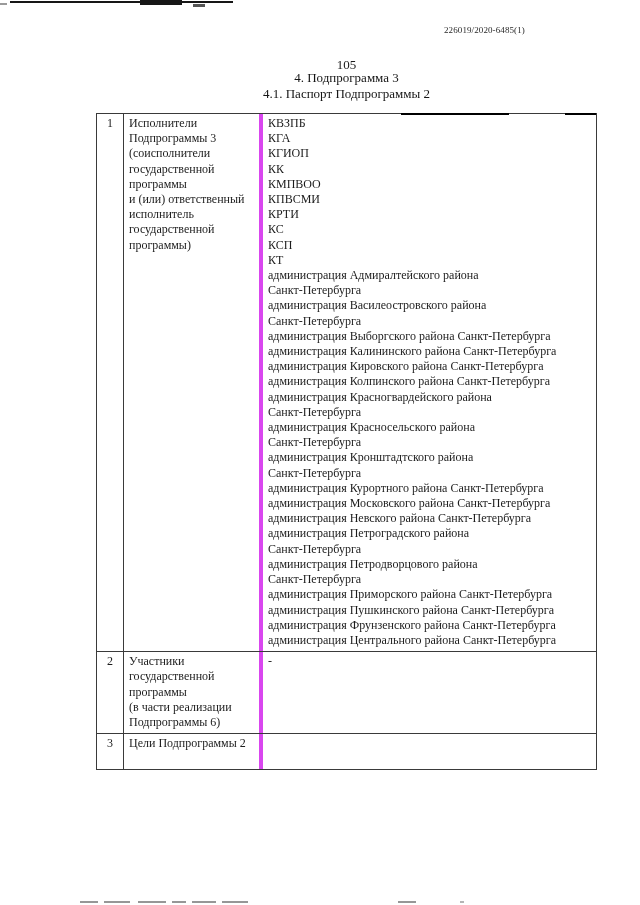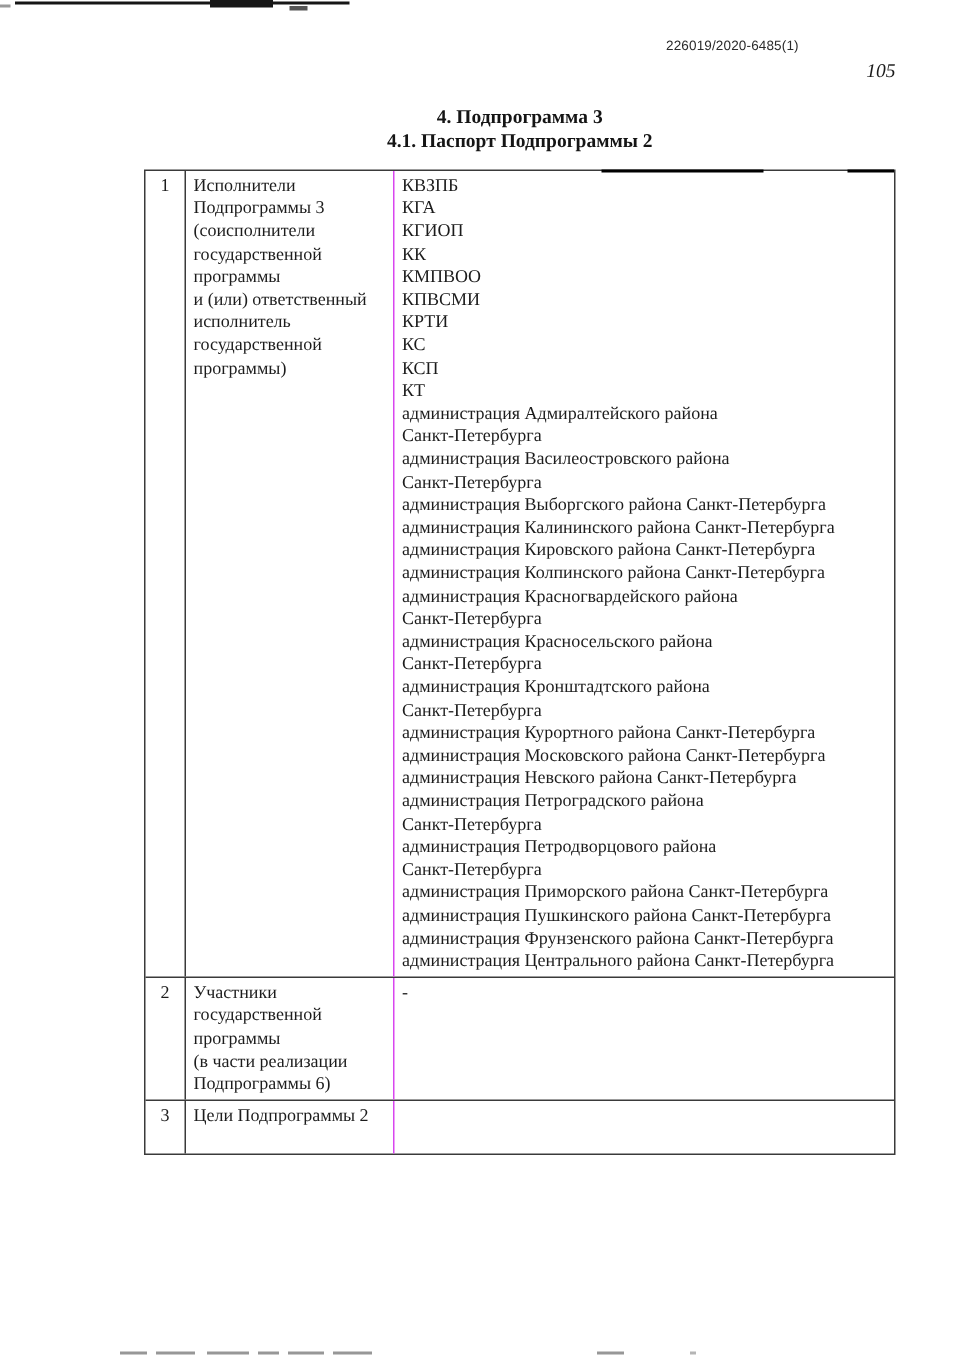--- a/index.html
+++ b/index.html
@@ -7,42 +7,42 @@
     width: 640px; height: 905px;
     background: #ffffff;
     position: relative;
     font-family: "Liberation Serif", serif;
     color: #1c1c1c;
     overflow: hidden;
   }
   .artifact { position: absolute; background: #161616; }
   .stamp {
     position: absolute; left: 444px; top: 25px;
-    font-family: Liberation Sans, sans-serif;
+    font-family: Liberation Serif, serif;
     font-size: 9px; color: #2a2a2a; letter-spacing: 0.1px;
   }
   .page-number {
-    position: absolute; left: 96px; top: 39px; width: 501px;
-    text-align: right; font-size: 13px; color: #1c1c1c; font-style: italic;
+    position: absolute; left: 96px; top: 57px; width: 501px;
+    text-align: center; font-size: 13px; color: #1c1c1c;
   }
   .heading {
     position: absolute; left: 96px; top: 70px; width: 501px;
-    text-align: center; font-weight: bold; font-size: 13px;
+    text-align: center; font-weight: normal; font-size: 13px;
     line-height: 15.5px; color: #151515;
   }
   .doc-table {
     position: absolute; left: 96px; top: 113px; width: 499px;
     border: 1px solid #3a3a3a;
     font-size: 12px; line-height: 15.2px;
   }
   .t-row { display: flex; border-bottom: 1px solid #3a3a3a; }
   .t-row:last-child { border-bottom: none; }
   .cell { box-sizing: border-box; padding: 2px 4px 3px 5px; white-space: pre-line; }
   .c1 { width: 27px; border-right: 1px solid #3a3a3a; text-align: center; padding-left: 1px; padding-right: 1px; }
-  .c2 { width: 139px; border-right: 1px solid #d946ef; }
+  .c2 { width: 139px; border-right: 4px solid #d946ef; }
   .c3 { flex: 1; font-family: Liberation Serif, serif; }
   .row-1 { min-height: 521px; }
   .row-2 { min-height: 79px; }
   .row-3 { min-height: 35px; }
   .top-border-dark { position: absolute; background: #000; height: 2px; top: -1px; }
   .smudge { position: absolute; background: #979797; height: 2px; top: 901px; }
 </style>
 </head>
 <body>
 

